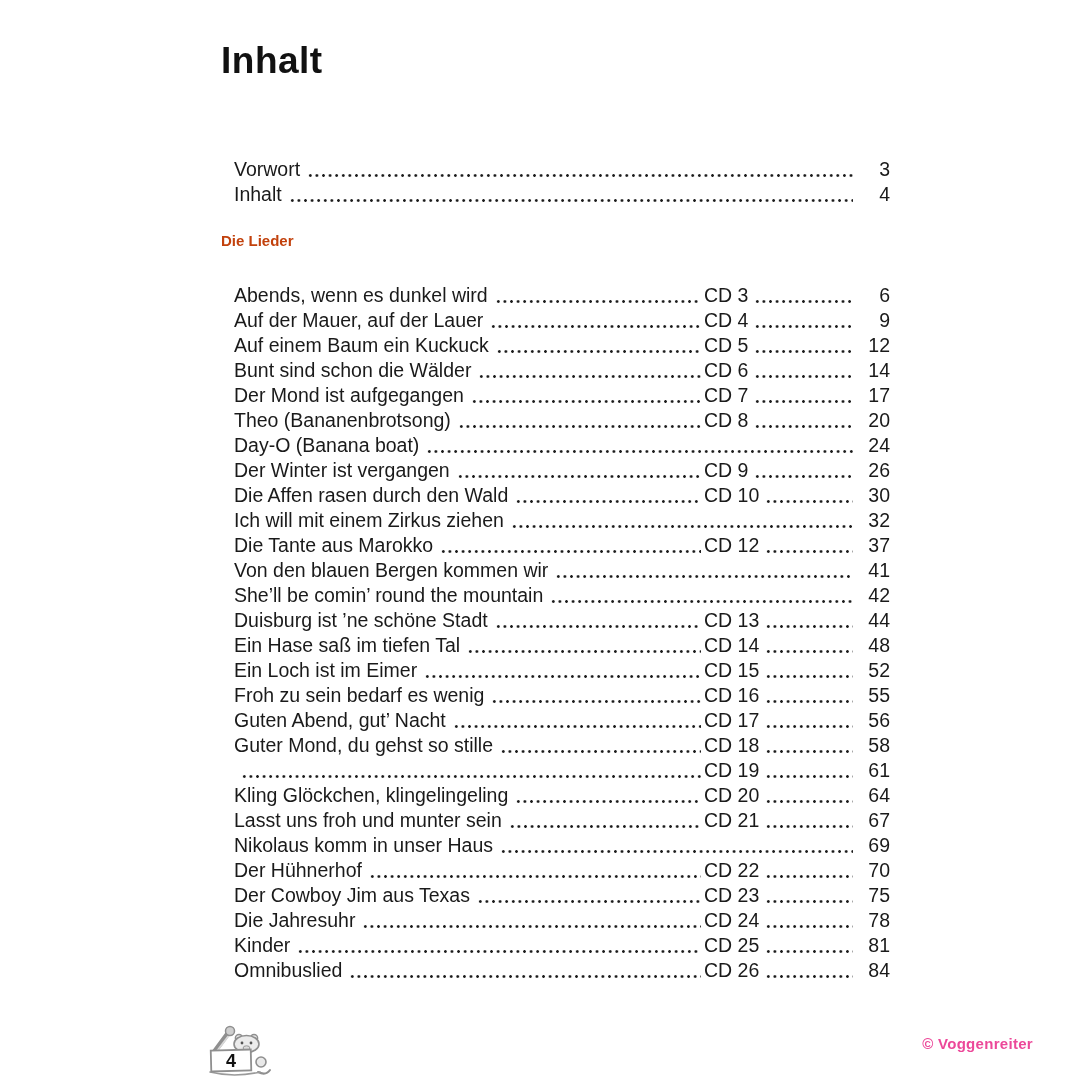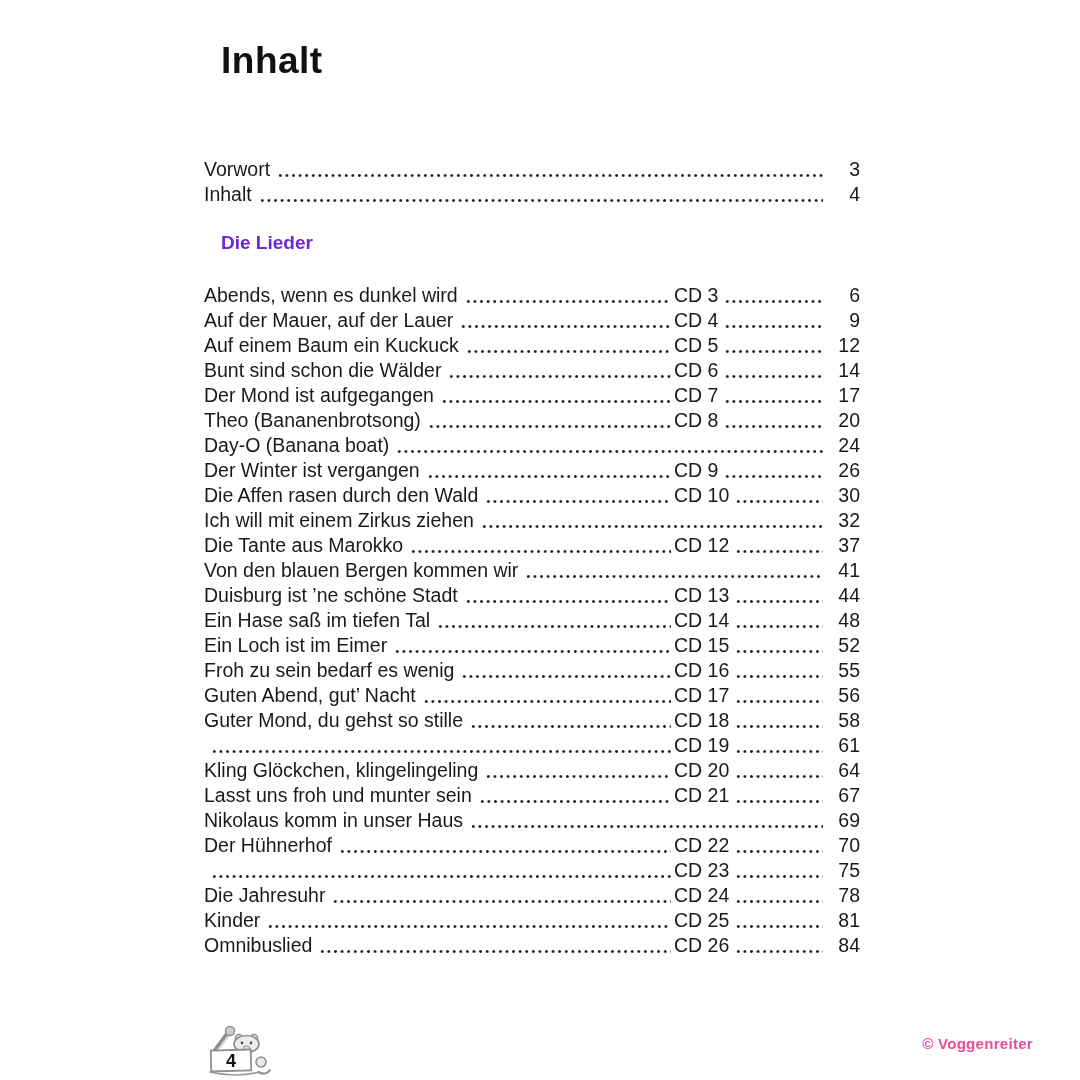--- a/index.html
+++ b/index.html
@@ -11,25 +11,25 @@
     color:#1a1a1a;
     overflow:hidden;
     margin:0 auto;
   }
   .page-title {
     position:absolute; left:221px; top:40px;
     margin:0;
     font-size:37px; font-weight:bold; letter-spacing:0.5px;
     color:#111;
   }
-  .toc-list { position:absolute; left:204px; width:656px; }
+  .toc-list { position:absolute; left:234px; width:656px; }
   .front-matter { top:157px; }
   .section-heading {
     position:absolute; left:221px; top:232px;
-    font-size:19px; font-weight:bold; color:#6d28d9;
+    font-size:15px; font-weight:bold; color:#c2410c;
   }
   .song-list { top:283px; }
   .toc-row {
     display:flex;
     height:25px; line-height:25px;
     font-size:19.5px;
     white-space:nowrap;
   }
   .entry-title { white-space:nowrap; }
   .leader {
@@ -181,20 +181,26 @@
         <span class="page-col">37</span>
       </div>
 
       <div class="toc-row">
         <span class="entry-title">Von den blauen Bergen kommen wir</span>
         <span class="leader"></span>
 
         <span class="page-col">41</span>
       </div>
 
+      <div class="toc-row">
+        <span class="entry-title">She’ll be comin’ round the mountain</span>
+        <span class="leader"></span>
+
+        <span class="page-col">42</span>
+      </div>
 
       <div class="toc-row">
         <span class="entry-title">Duisburg ist ’ne schöne Stadt</span>
         <span class="leader"></span>
         <span class="cd-col">
           <span class="cd-label">CD 13</span>
           <span class="leader"></span>
         </span>
         <span class="page-col">44</span>
       </div>
@@ -289,20 +295,21 @@
         <span class="entry-title">Der Hühnerhof</span>
         <span class="leader"></span>
         <span class="cd-col">
           <span class="cd-label">CD 22</span>
           <span class="leader"></span>
         </span>
         <span class="page-col">70</span>
       </div>
 
       <div class="toc-row">
+        <span class="entry-title">Der Cowboy Jim aus Texas</span>
         <span class="leader"></span>
         <span class="cd-col">
           <span class="cd-label">CD 23</span>
           <span class="leader"></span>
         </span>
         <span class="page-col">75</span>
       </div>
 
       <div class="toc-row">
         <span class="entry-title">Die Jahresuhr</span>

